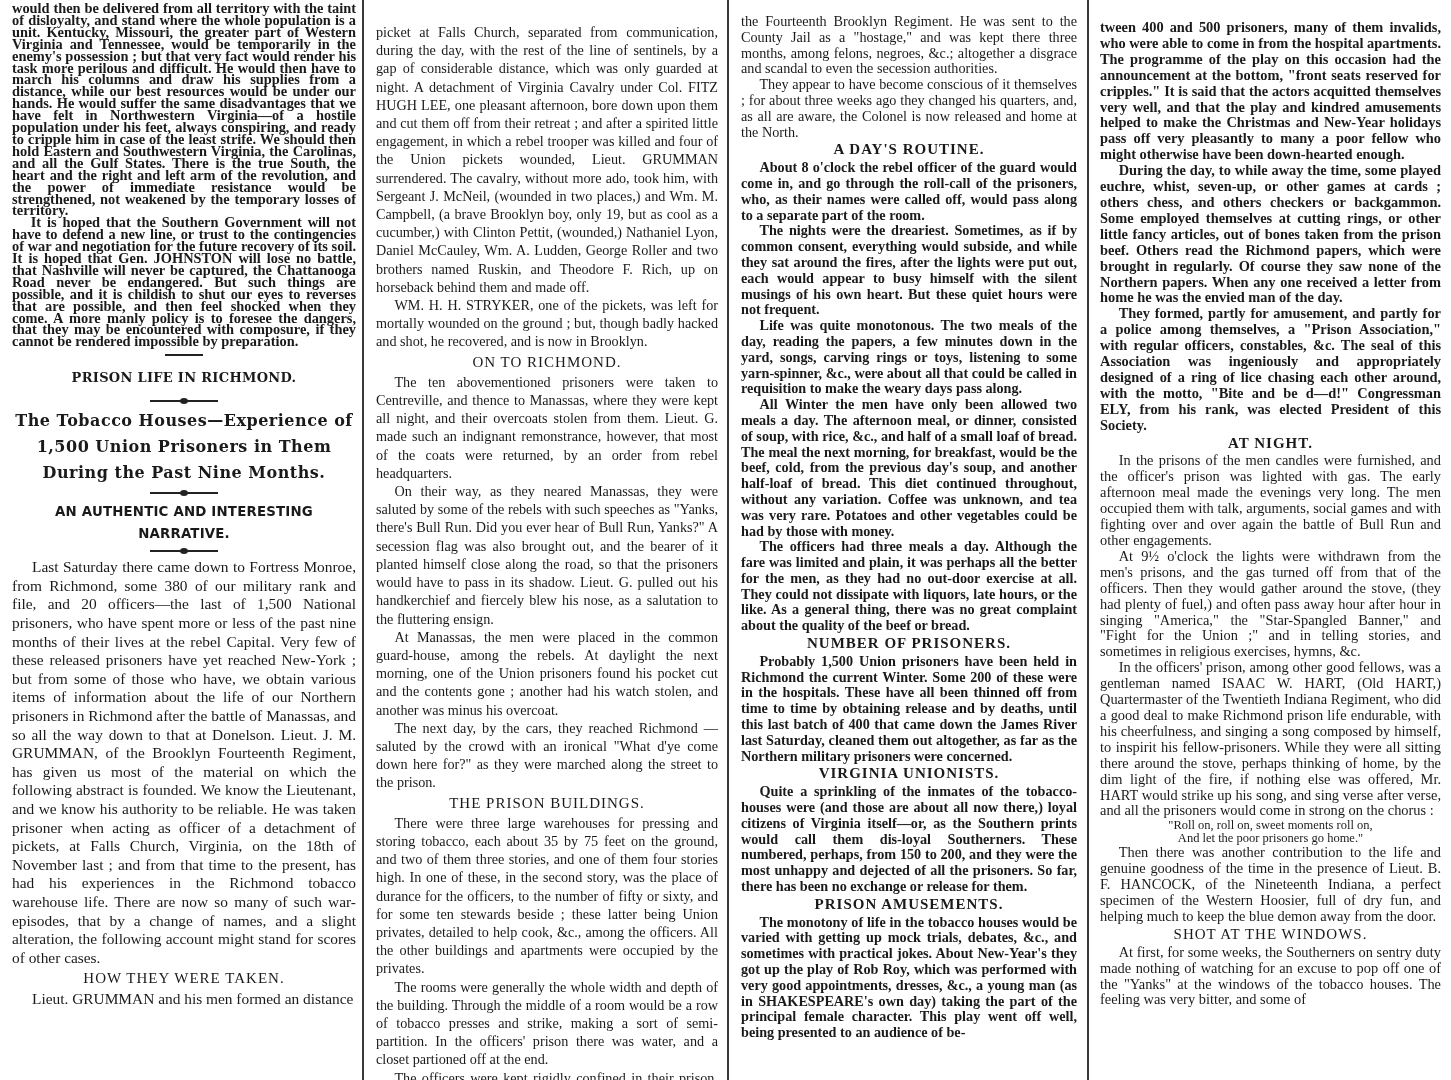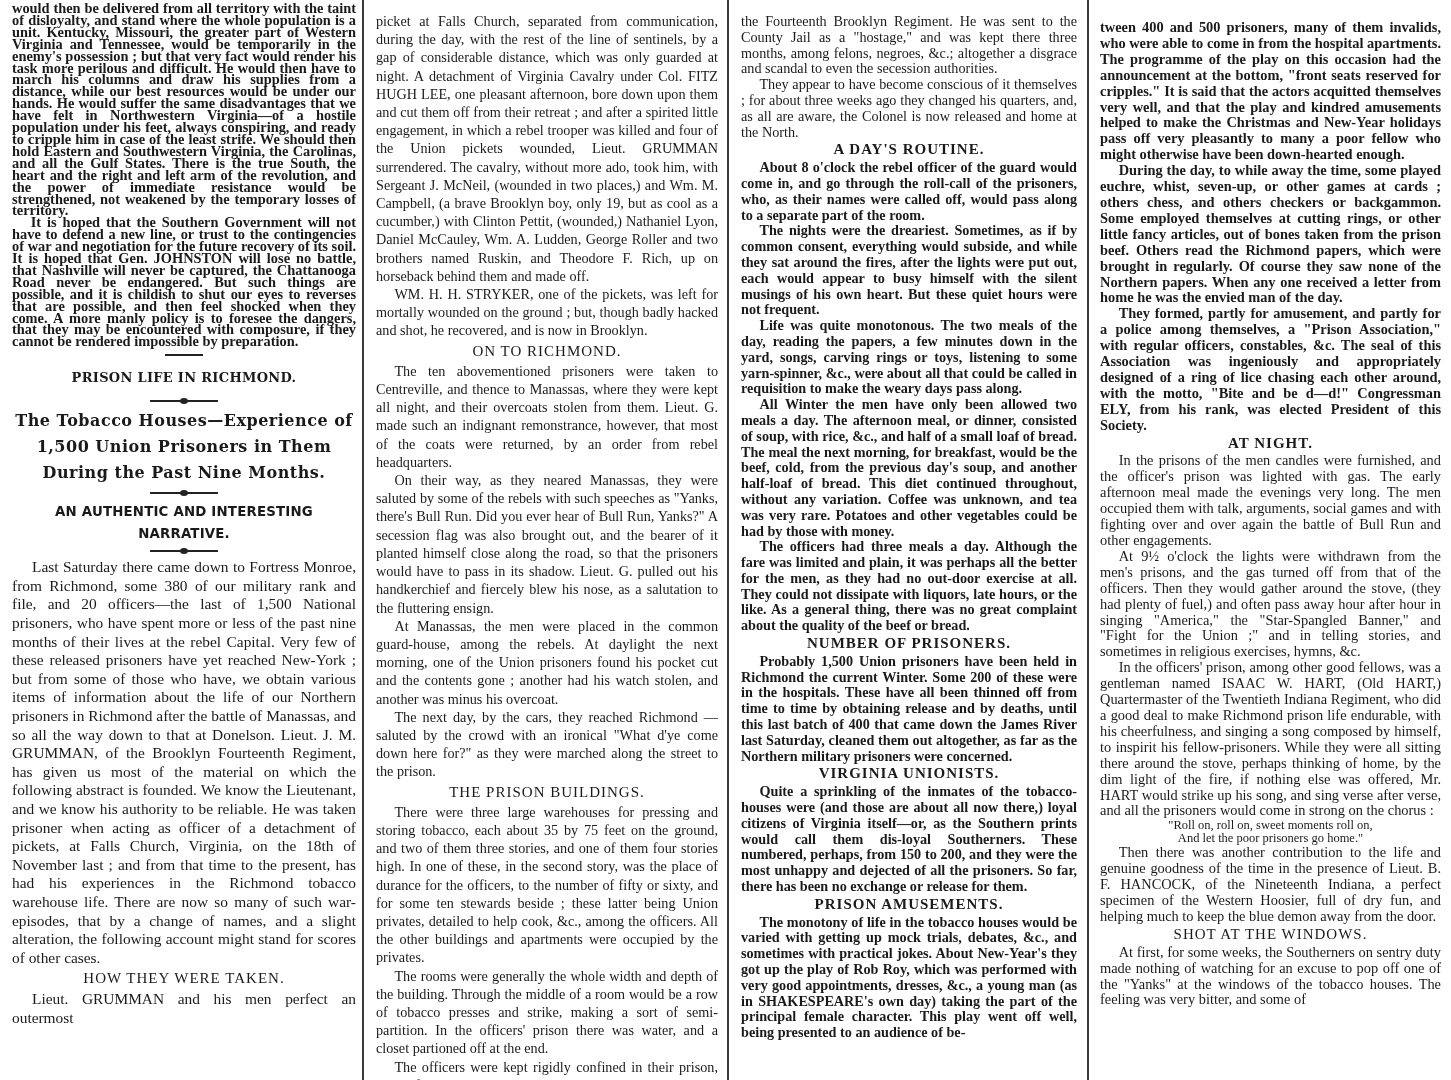--- a/index.html
+++ b/index.html
@@ -7,21 +7,21 @@
   .page { position: absolute; left: 0; top: 0; width: 1451px; height: 1080px; }
   .col {
     position: absolute; top: 0; height: 1080px; box-sizing: border-box;
     font-family: "Liberation Serif", "DejaVu Serif", serif;
     font-size: 14.6px; line-height: 18.25px; text-align: justify;
     padding: 0 10px 0 12px; overflow: hidden;
   }
   #c1 { left: 0; width: 366px; font-weight: bold; font-size: 14.4px; line-height: 11.9px; padding-top: 3px; }
   #c1 .sm { line-height: 11.9px; }
   #c1 .body2 { font-weight: normal; font-size: 15.4px; line-height: 18.6px; }
-  #c2 { left: 364px; width: 364px; font-size: 14.2px; line-height: 18.2px; padding-top: 12px; }
+  #c2 { left: 364px; width: 364px; font-size: 14.2px; line-height: 18.2px; padding-top: 23px; }
   #c3 { left: 729px; width: 358px; font-size: 14.2px; line-height: 15.8px; padding-top: 14px; }
   #c3 .bold { font-weight: bold; }
   #c4 { left: 1088px; width: 363px; font-size: 14.4px; line-height: 15.9px; padding-top: 20px; font-weight: bold; }
   #c4 .light { font-weight: normal; }
   .rule { position: absolute; top: 0; height: 1080px; width: 2px; background: #3a3a3a; }
   p { margin: 0; text-indent: 1.3em; }
   p.noind { text-indent: 0; }
   .sub { text-align: center; text-indent: 0; letter-spacing: 1px; font-size: 15px; margin: 2px 0; font-weight: bold; }
   .hd1 { text-align: center; font-family: "DejaVu Serif", serif; font-weight: bold; font-size: 13px; line-height: 24px; margin: 10px 0 8px 0; letter-spacing: 0.3px; }
   .hd2 { text-align: center; font-family: "DejaVu Serif", serif; font-weight: bold; font-size: 16px; line-height: 26px; letter-spacing: 0.5px; margin: 4px 0; }
@@ -43,21 +43,21 @@
     <span class="short-rule"></span>
     <div class="hd1">PRISON LIFE IN RICHMOND.</div>
     <span class="orn"></span>
     <div class="hd2">The Tobacco Houses—Experience of 1,500 Union Prisoners in Them During the Past Nine Months.</div>
     <span class="orn"></span>
     <div class="hd3">AN AUTHENTIC AND INTERESTING NARRATIVE.</div>
     <span class="orn"></span>
     <div class="body2">
       <p>Last Saturday there came down to Fortress Monroe, from Richmond, some 380 of our military rank and file, and 20 officers—the last of 1,500 National prisoners, who have spent more or less of the past nine months of their lives at the rebel Capital. Very few of these released prisoners have yet reached New-York ; but from some of those who have, we obtain various items of information about the life of our Northern prisoners in Richmond after the battle of Manassas, and so all the way down to that at Donelson. Lieut. J. M. GRUMMAN, of the Brooklyn Fourteenth Regiment, has given us most of the material on which the following abstract is founded. We know the Lieutenant, and we know his authority to be reliable. He was taken prisoner when acting as officer of a detachment of pickets, at Falls Church, Virginia, on the 18th of November last ; and from that time to the present, has had his experiences in the Richmond tobacco warehouse life. There are now so many of such war-episodes, that by a change of names, and a slight alteration, the following account might stand for scores of other cases.</p>
       <div class="sub" style="font-weight:normal">HOW THEY WERE TAKEN.</div>
-      <p>Lieut. GRUMMAN and his men perfect an outermost</p>
+      <p>Lieut. GRUMMAN and his men formed an distance</p>
     </div>
   </div>
   <div class="rule" style="left:362px"></div>
 
   <div class="col" id="c2">
     <p class="noind">picket at Falls Church, separated from communication, during the day, with the rest of the line of sentinels, by a gap of considerable distance, which was only guarded at night. A detachment of Virginia Cavalry under Col. FITZ HUGH LEE, one pleasant afternoon, bore down upon them and cut them off from their retreat ; and after a spirited little engagement, in which a rebel trooper was killed and four of the Union pickets wounded, Lieut. GRUMMAN surrendered. The cavalry, without more ado, took him, with Sergeant J. McNeil, (wounded in two places,) and Wm. M. Campbell, (a brave Brooklyn boy, only 19, but as cool as a cucumber,) with Clinton Pettit, (wounded,) Nathaniel Lyon, Daniel McCauley, Wm. A. Ludden, George Roller and two brothers named Ruskin, and Theodore F. Rich, up on horseback behind them and made off.</p>
     <p>WM. H. H. STRYKER, one of the pickets, was left for mortally wounded on the ground ; but, though badly hacked and shot, he recovered, and is now in Brooklyn.</p>
     <div class="sub" style="font-weight:normal">ON TO RICHMOND.</div>
     <p>The ten abovementioned prisoners were taken to Centreville, and thence to Manassas, where they were kept all night, and their overcoats stolen from them. Lieut. G. made such an indignant remonstrance, however, that most of the coats were returned, by an order from rebel headquarters.</p>
     <p>On their way, as they neared Manassas, they were saluted by some of the rebels with such speeches as "Yanks, there's Bull Run. Did you ever hear of Bull Run, Yanks?" A secession flag was also brought out, and the bearer of it planted himself close along the road, so that the prisoners would have to pass in its shadow. Lieut. G. pulled out his handkerchief and fiercely blew his nose, as a salutation to the fluttering ensign.</p>

